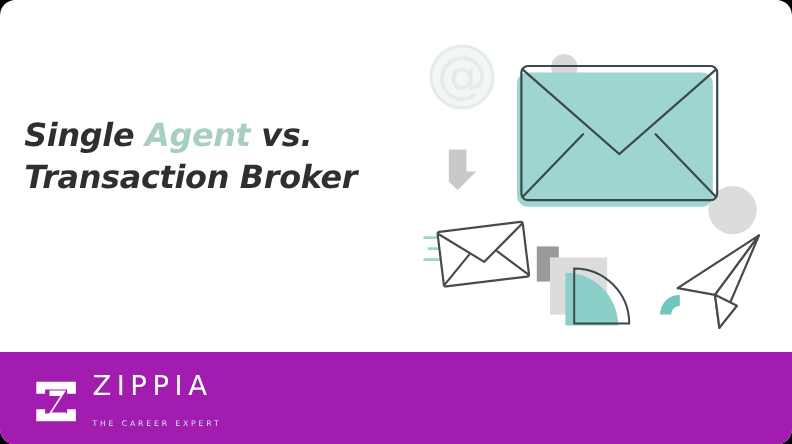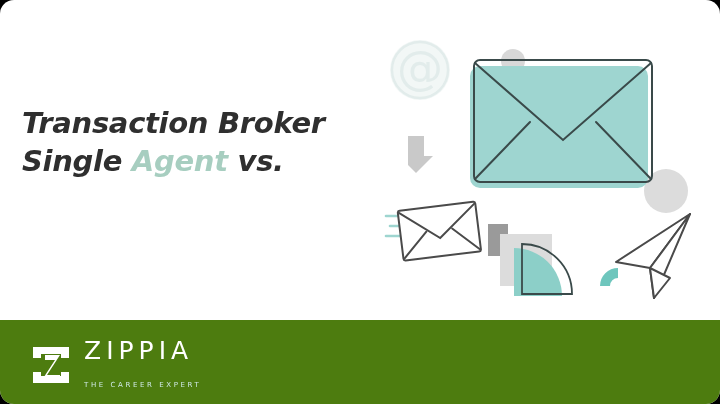--- a/index.html
+++ b/index.html
@@ -56,21 +56,21 @@
     display: block;
   }
 
   
   #footer-bar {
     position: absolute;
     left: 0;
     bottom: 0;
     width: 720px;
     height: 84px;
-    background: #4d7c0f;
+    background: #a21caf;
   }
   #logo-group {
     position: absolute;
     left: 30px;
     top: 18px;
     display: flex;
     align-items: center;
   }
   #logo-mark {
     width: 42px;
@@ -100,22 +100,22 @@
     line-height: 11px;
     margin-top: 16px;
   }
 </style>
 </head>
 <body>
 
 <div id="card">
 
   <div id="title-block">
+    <div class="title-line"><span>Single </span><span class="title-accent">Agent</span><span> vs.</span></div>
     <div class="title-line">Transaction Broker</div>
-    <div class="title-line"><span>Single </span><span class="title-accent">Agent</span><span> vs.</span></div>
   </div>
 
   <div id="illustration">
     <svg width="326" height="286" viewBox="0 0 326 286" xmlns="http://www.w3.org/2000/svg">
 
       <g>
         <circle cx="42" cy="54" r="30" fill="#f2f7f6"></circle>
         <circle cx="42" cy="54" r="28" fill="none" stroke="#e2eceb" stroke-width="2.4"></circle>
         <text x="42" y="68" font-family="DejaVu Sans, sans-serif" font-size="46" fill="#e2eceb" text-anchor="middle">@</text>
       </g>

